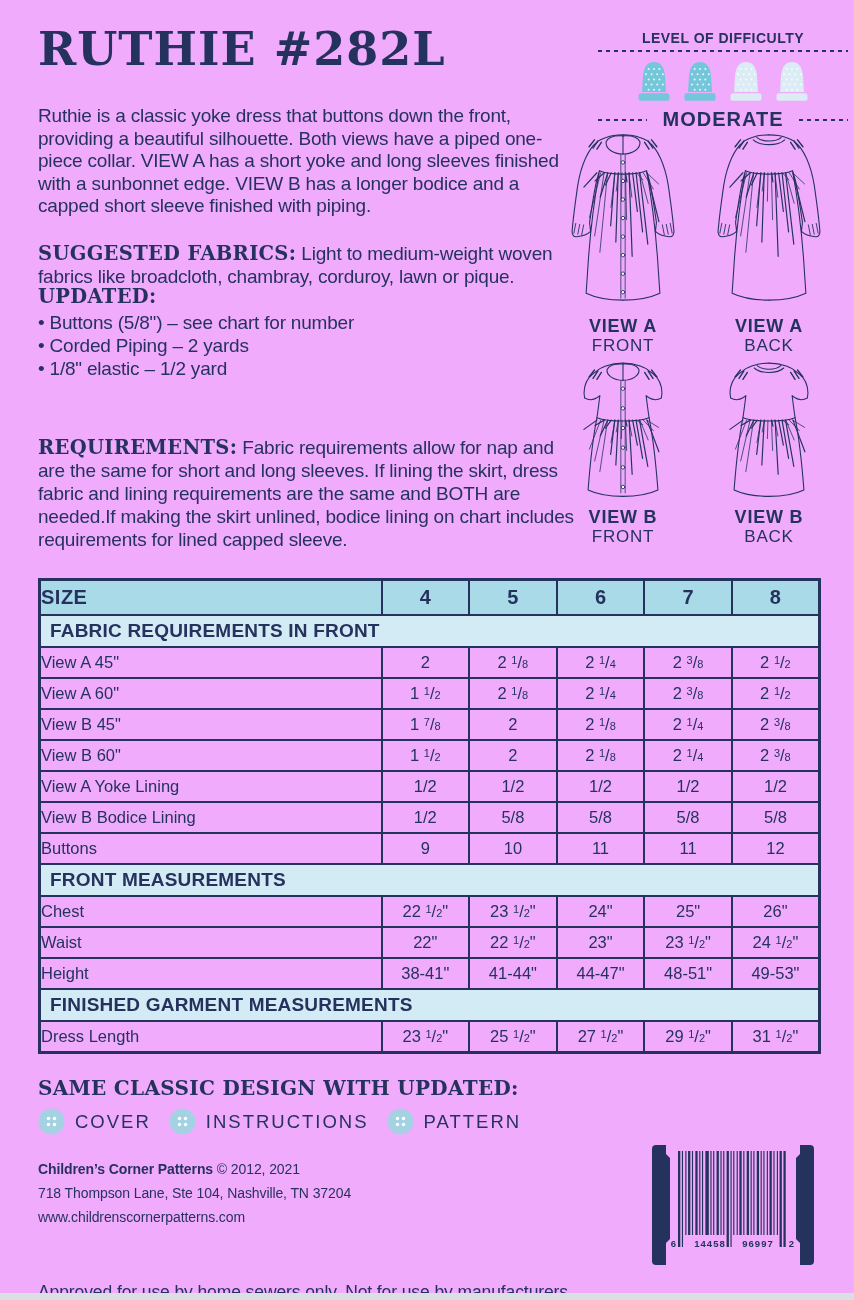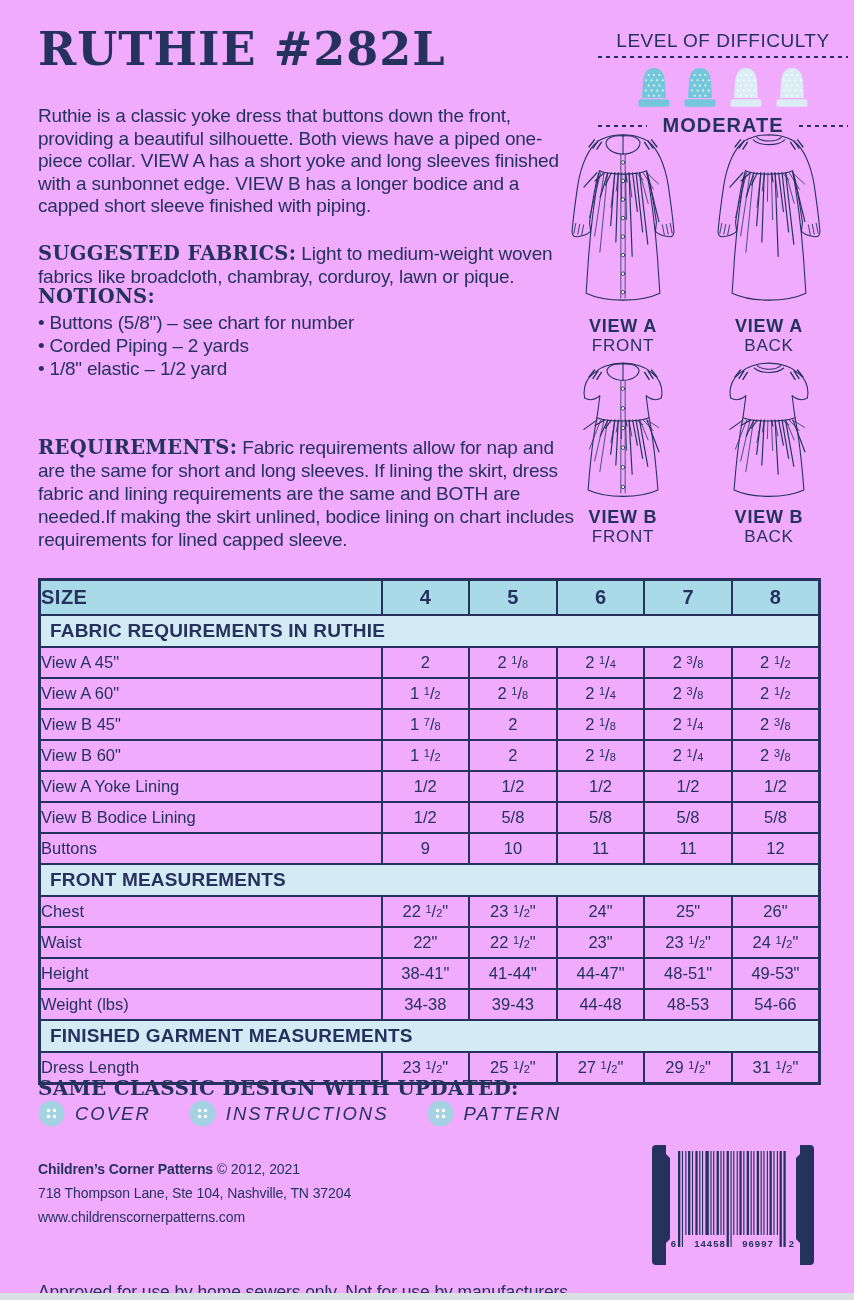--- a/index.html
+++ b/index.html
@@ -13,21 +13,21 @@
   .intro{position:absolute;left:38px;top:86px;width:534px;font-size:19px;line-height:22.6px;letter-spacing:-.2px;}
   .fabrics{position:absolute;left:38px;top:223px;width:540px;font-size:19px;line-height:23px;letter-spacing:-.2px;}
   .fabrics .slab,.notions .slab,.reqs .slab{font-size:19.5px;}
   .notions{position:absolute;left:38px;top:285px;width:540px;font-size:19px;line-height:23px;letter-spacing:-.2px;}
   .notions ul{margin:3px 0 0 0;padding:0;list-style:none;}
   .notions li::before{content:"• ";}
   .reqs{position:absolute;left:38px;top:417px;width:540px;font-size:19px;line-height:23px;letter-spacing:-.2px;}
 
   
   .difficulty{position:absolute;left:598px;top:30px;width:250px;text-align:center;}
-  .difficulty .lab{font-weight:400;font-size:19px;letter-spacing:.5px;}
+  .difficulty .lab{font-weight:700;font-size:14px;letter-spacing:.5px;}
   .dash{height:2px;background:repeating-linear-gradient(90deg,var(--navy) 0 4px,transparent 4px 8px);}
   .dash.top{margin-top:4px;}
   .thimbles{display:flex;justify-content:center;gap:6px;margin:8px 0 2px;}
   .moderate-row{display:flex;align-items:center;gap:16px;}
   .moderate-row .dash{flex:1;}
   .moderate-row .word{font-weight:700;font-size:20px;letter-spacing:1px;}
 
   
   .views-row{position:absolute;left:550px;width:300px;display:grid;grid-template-columns:146px 146px;}
   .views-a{top:124px;} .views-b{top:354px;}
@@ -46,21 +46,21 @@
   tr.section-row td{height:30px;background:var(--table_section_bg);font-weight:700;
                     font-size:19px;text-align:left;padding-left:9px;letter-spacing:.2px;}
   td.row-label{text-align:left;padding-left:9px;}
   td.val{text-align:center;font-size:17px;}
   .fr sup{font-size:11px;vertical-align:4px;}
   .fr sub{font-size:11px;vertical-align:0;}
 
   
   .updated{position:absolute;left:38px;top:1076px;width:560px;}
   .updated .head{font-size:20px;}
-  .updated-items{display:flex;align-items:center;column-gap:38px;font-style:italic;}
+  .updated-items{display:flex;align-items:center;column-gap:18px;margin-top:8px;}
   .u-item{display:flex;align-items:center;gap:10px;font-size:18.5px;letter-spacing:2px;}
   .btn-icon{width:27px;height:27px;}
 
   
   .footer{position:absolute;left:38px;top:1157px;font-size:14px;line-height:24px;letter-spacing:-.1px;}
   .footer .bold{font-weight:700;}
   .approval{position:absolute;left:38px;top:1280px;font-size:17.5px;line-height:24px;letter-spacing:-.1px;}
   .barcode{position:absolute;left:648px;top:1143px;}
   .scan-edge{position:absolute;left:0;right:0;bottom:0;height:7px;background:#dadfe3;}
 </style>
@@ -72,21 +72,21 @@
   <div class="title">RUTHIE #282L</div>
 
   <p class="intro">Ruthie is a classic yoke dress that buttons down the front, providing a beautiful silhouette. Both views have a piped one-piece collar. VIEW A has a short yoke and long sleeves finished with a sunbonnet edge. VIEW B has a longer bodice and a capped short sleeve finished with piping.</p>
 
   <p class="fabrics">
     <span class="slab">SUGGESTED FABRICS:</span>
     <span>Light to medium-weight woven fabrics like broadcloth, chambray, corduroy, lawn or pique.</span>
   </p>
 
   <div class="notions">
-    <span class="slab">NOTIONS:</span>
+    <span class="slab">UPDATED:</span>
     <ul>
       <li>Buttons (5/8") – see chart for number</li>
       <li>Corded Piping – 2 yards</li>
       <li>1/8" elastic – 1/2 yard</li>
     </ul>
   </div>
 
   <p class="reqs">
     <span class="slab">REQUIREMENTS:</span>
     <span>Fabric requirements allow for nap and are the same for short and long sleeves. If lining the skirt, dress fabric and lining requirements are the same and BOTH are needed.If making the skirt unlined, bodice lining on chart includes requirements for lined capped sleeve.</span>
@@ -418,21 +418,21 @@
     <tbody>
         <tr class="header-row">
           <th class="size-label">SIZE</th>
           <th class="size-num">4</th>
           <th class="size-num">5</th>
           <th class="size-num">6</th>
           <th class="size-num">7</th>
           <th class="size-num">8</th>
         </tr>
         <tr class="section-row">
-          <td class="section-header" colspan="6">FABRIC REQUIREMENTS IN RUTHIE</td>
+          <td class="section-header" colspan="6">FABRIC REQUIREMENTS IN FRONT</td>
         </tr>
         <tr class="data-row">
           <td class="row-label">View A 45"</td>
           <td class="val">2</td>
           <td class="val">2 <span class="fr"><sup>1</sup>/<sub>8</sub></span></td>
           <td class="val">2 <span class="fr"><sup>1</sup>/<sub>4</sub></span></td>
           <td class="val">2 <span class="fr"><sup>3</sup>/<sub>8</sub></span></td>
           <td class="val">2 <span class="fr"><sup>1</sup>/<sub>2</sub></span></td>
         </tr>
         <tr class="data-row">
@@ -502,28 +502,20 @@
           <td class="val">23 <span class="fr"><sup>1</sup>/<sub>2</sub></span>"</td>
           <td class="val">24 <span class="fr"><sup>1</sup>/<sub>2</sub></span>"</td>
         </tr>
         <tr class="data-row">
           <td class="row-label">Height</td>
           <td class="val">38-41"</td>
           <td class="val">41-44"</td>
           <td class="val">44-47"</td>
           <td class="val">48-51"</td>
           <td class="val">49-53"</td>
-        </tr>
-        <tr class="data-row">
-          <td class="row-label">Weight (lbs)</td>
-          <td class="val">34-38</td>
-          <td class="val">39-43</td>
-          <td class="val">44-48</td>
-          <td class="val">48-53</td>
-          <td class="val">54-66</td>
         </tr>
         <tr class="section-row">
           <td class="section-header" colspan="6">FINISHED GARMENT MEASUREMENTS</td>
         </tr>
         <tr class="data-row">
           <td class="row-label">Dress Length</td>
           <td class="val">23 <span class="fr"><sup>1</sup>/<sub>2</sub></span>"</td>
           <td class="val">25 <span class="fr"><sup>1</sup>/<sub>2</sub></span>"</td>
           <td class="val">27 <span class="fr"><sup>1</sup>/<sub>2</sub></span>"</td>
           <td class="val">29 <span class="fr"><sup>1</sup>/<sub>2</sub></span>"</td>

